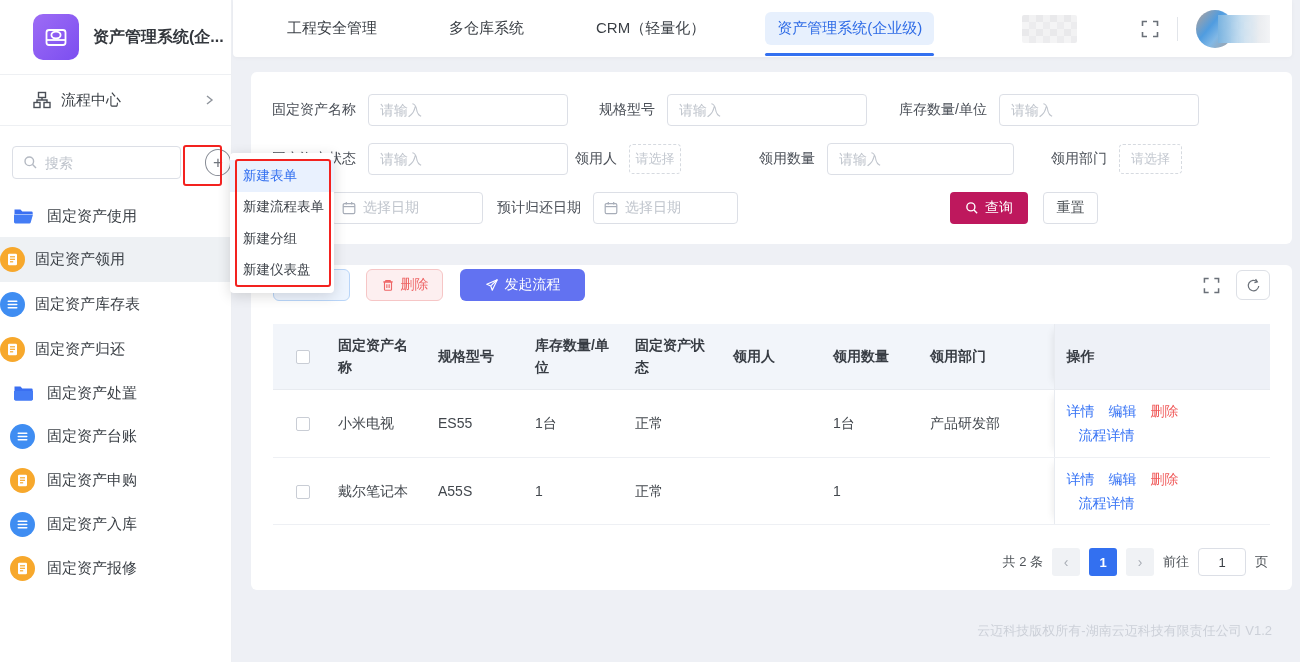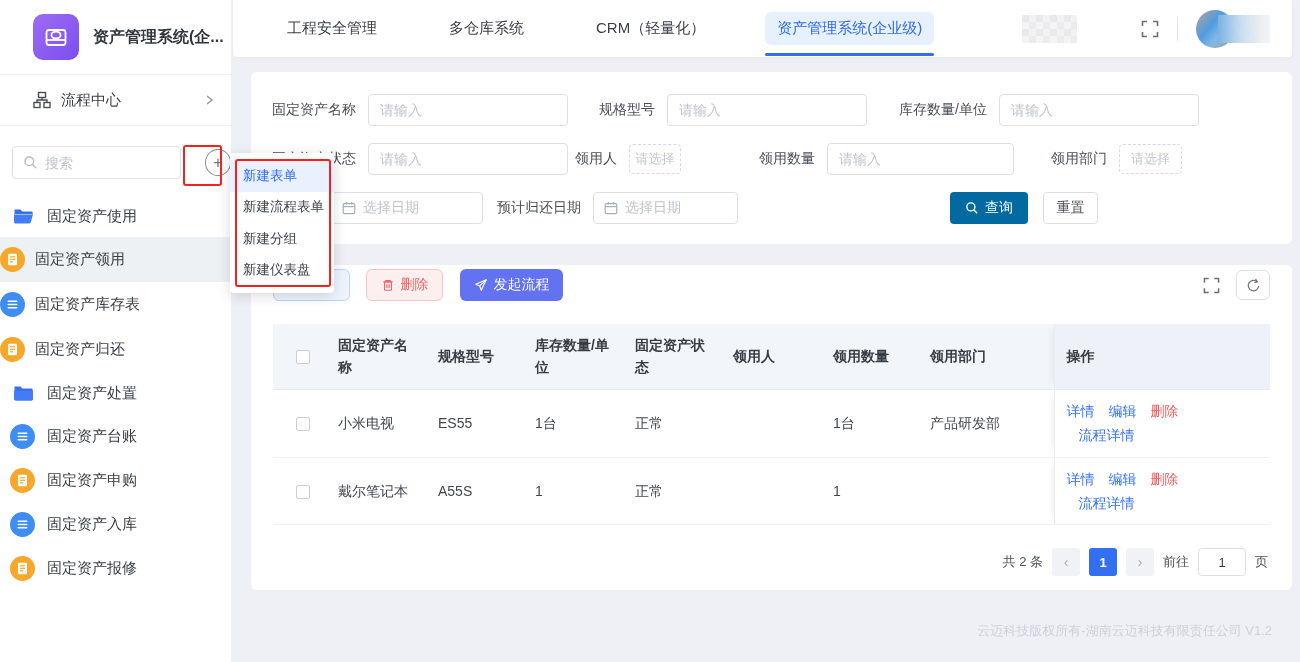--- a/index.html
+++ b/index.html
@@ -50,28 +50,28 @@
   
   .card { position:absolute; left:18px; width:1041px; background:#fff; border-radius:6px; }
   .filter-card { top:72px; height:172px; padding:22px 0 0 0; }
   .f-row { display:flex; align-items:center; height:32px; margin-bottom:17px; }
   .f-label { text-align:right; padding-right:12px; color:#4a4f57; font-size:14px; white-space:nowrap; overflow:hidden; }
   .f-input { height:32px; border:1px solid #dcdfe6; border-radius:4px; padding:0 11px; font-size:14px; color:#3a3f45; outline:none; font-family:inherit; background:#fff; }
   .f-input::placeholder { color:#bfc4cc; }
   .f-select-dashed { height:30px; border:1px dashed #d6dae0; border-radius:4px; display:flex; align-items:center; justify-content:center; font-size:13px; color:#c2c7cf; cursor:pointer; }
   .date-box { height:32px; border:1px solid #dcdfe6; border-radius:4px; display:flex; align-items:center; gap:7px; padding:0 10px; color:#bfc4cc; font-size:14px; cursor:pointer; }
   .btn { display:inline-flex; align-items:center; justify-content:center; gap:6px; border-radius:4px; font-size:14px; cursor:pointer; border:1px solid transparent; font-family:inherit; }
-  .btn-query { width:78px; height:32px; background:#0369a1; color:#fff; }
+  .btn-query { width:78px; height:32px; background:#be185d; color:#fff; }
   .btn-reset { width:55px; height:32px; background:#fff; border-color:#dcdfe6; color:#4e5358; }
   
   .table-card { top:265px; height:325px; }
   .toolbar { display:flex; align-items:center; padding:4px 22px 0 22px; }
   .btn-add { width:77px; height:32px; background:#edf4fe; border-color:#b9d5f8; color:#3b78f0; border-radius:6px; }
   .btn-del { width:77px; height:32px; background:#fdeff0; border-color:#f6c6c6; color:#ee6666; border-radius:6px; margin-left:16px; }
-  .btn-flow { width:103px; height:32px; background:#6272f1; color:#fff; border-radius:6px; margin-left:17px; }
+  .btn-flow { width:125px; height:32px; background:#6272f1; color:#fff; border-radius:6px; margin-left:17px; }
   .toolbar-right { margin-left:auto; display:flex; align-items:center; gap:16px; }
   .icon-btn { width:34px; height:30px; border:1px solid #dde0e6; border-radius:6px; display:flex; align-items:center; justify-content:center; cursor:pointer; background:#fff; }
   table.grid { border-collapse:collapse; table-layout:fixed; width:997px; margin:23px 22px 0 22px; word-break:break-all; }
   .grid th { background:#f2f5fa; font-weight:bold; color:#383d44; text-align:left; padding:10px 6px 10px 12px; font-size:14px; height:62px; line-height:1.6; }
   .grid td { padding:10px 6px 10px 12px; border-bottom:1px solid #eef0f4; color:#42474d; font-size:14px; height:65px; line-height:1.6; background:#fff; }
   .grid tr.hdr th { border-bottom:1px solid #e8ebf0; }
   .col-check { width:53px; text-align:center !important; }
   .op-col { border-left:1px solid #e8ebf0; box-shadow:-7px 0 8px -7px rgba(0,0,0,.10); }
   th.op-col { background:#eef1f7; }
   .checkbox { display:inline-block; width:14px; height:14px; border:1px solid #c9cdd5; border-radius:2px; background:#fff; vertical-align:middle; cursor:pointer; }

